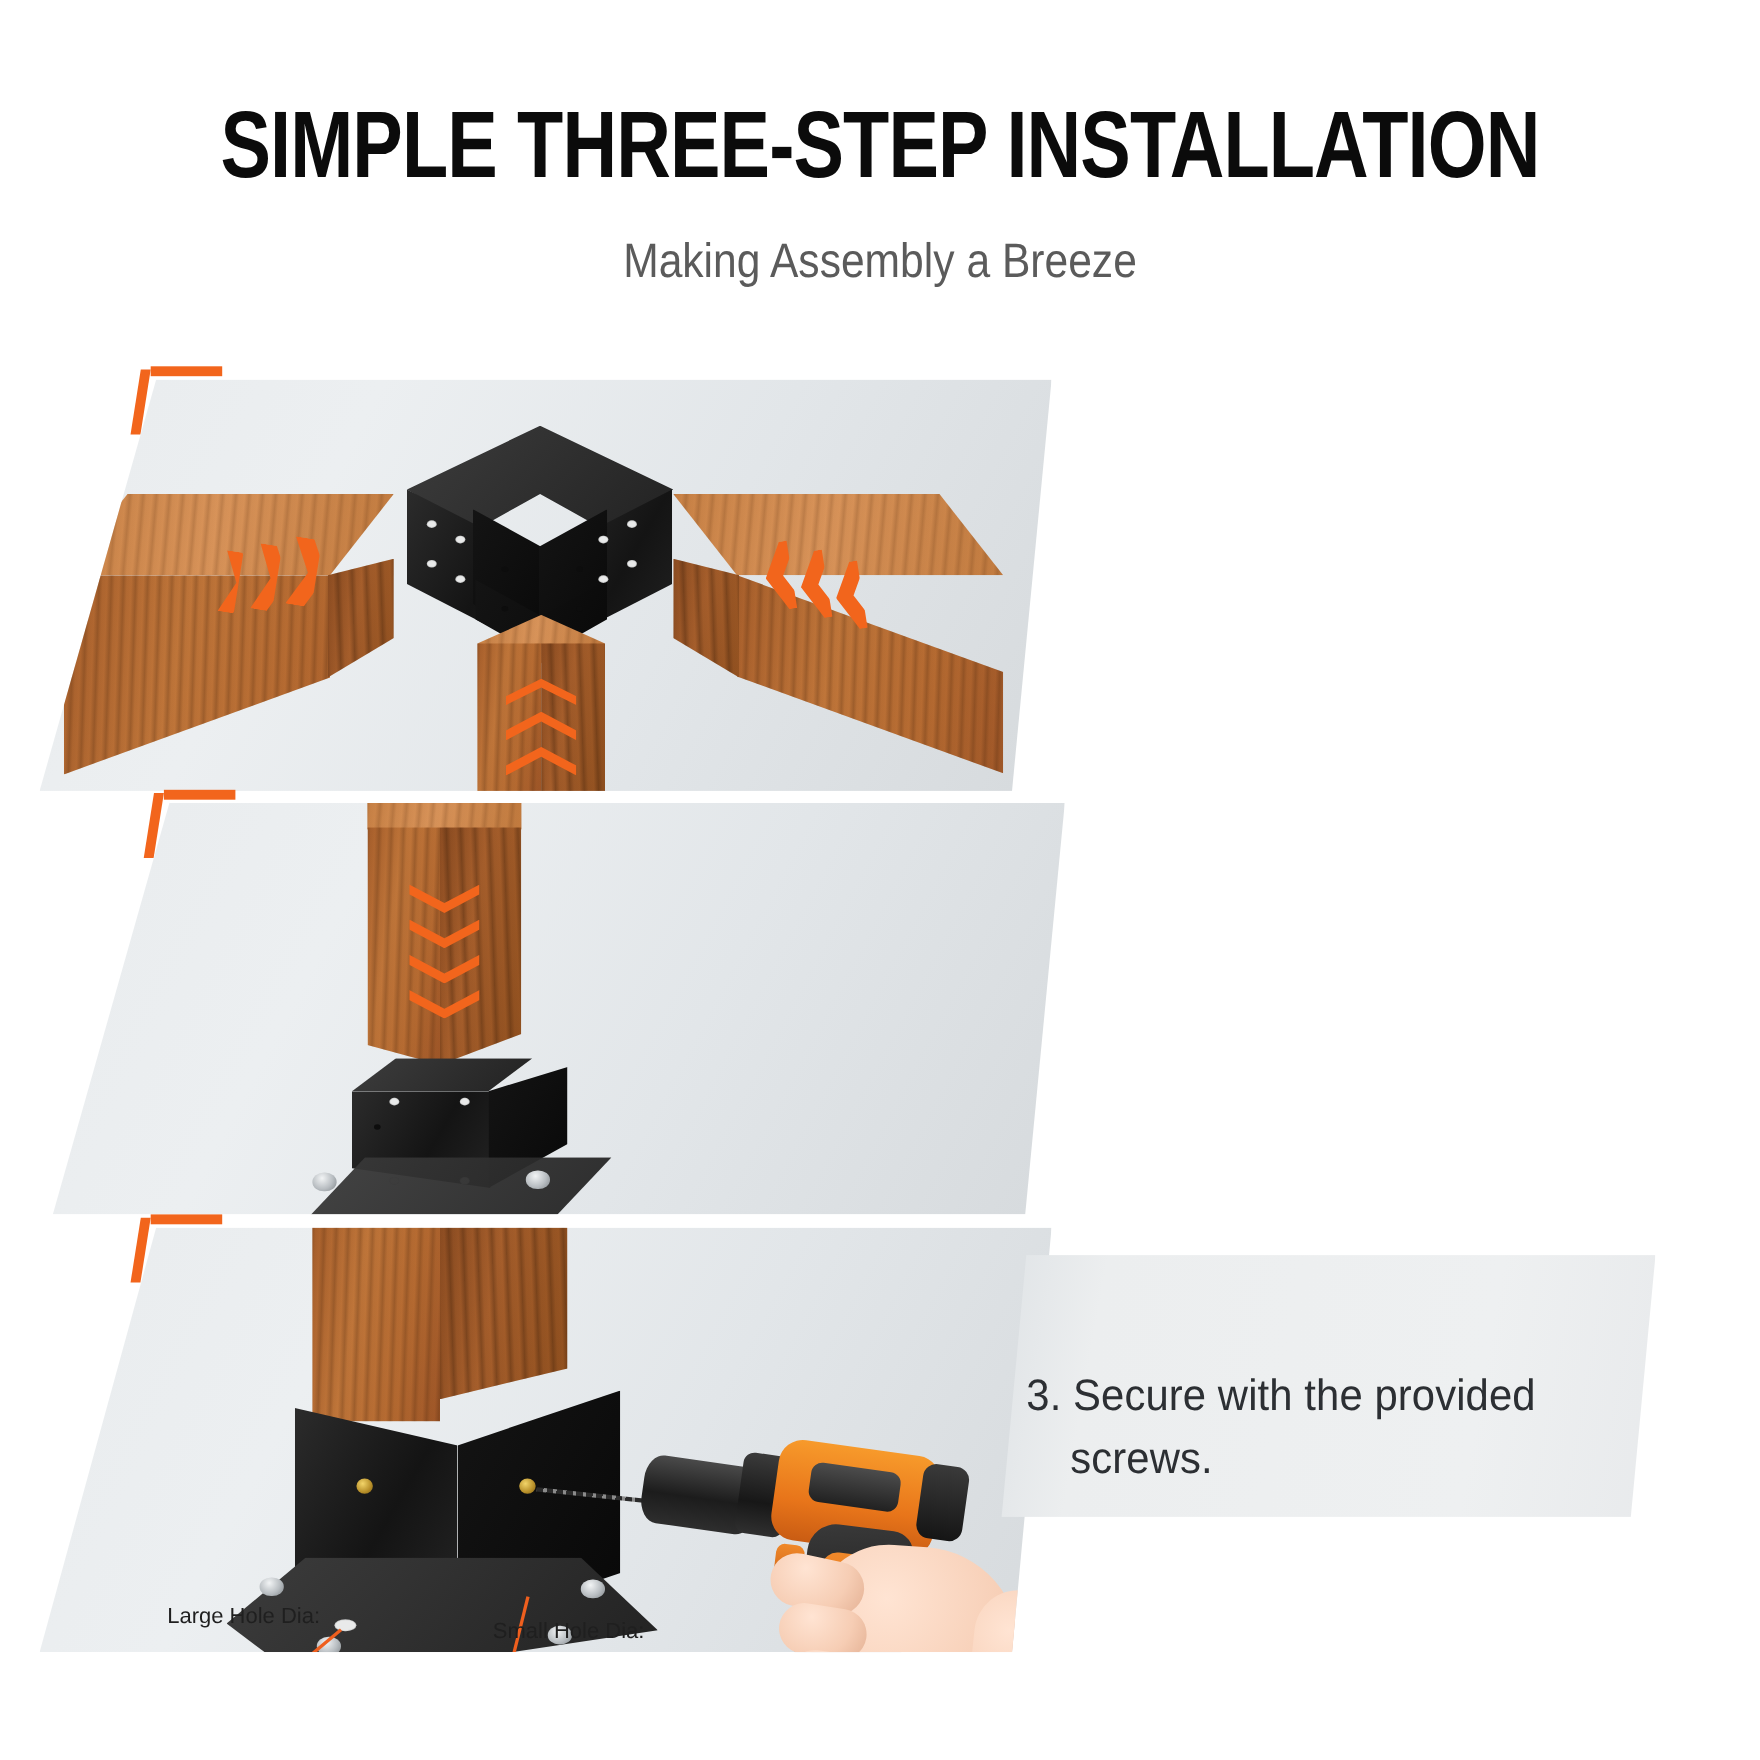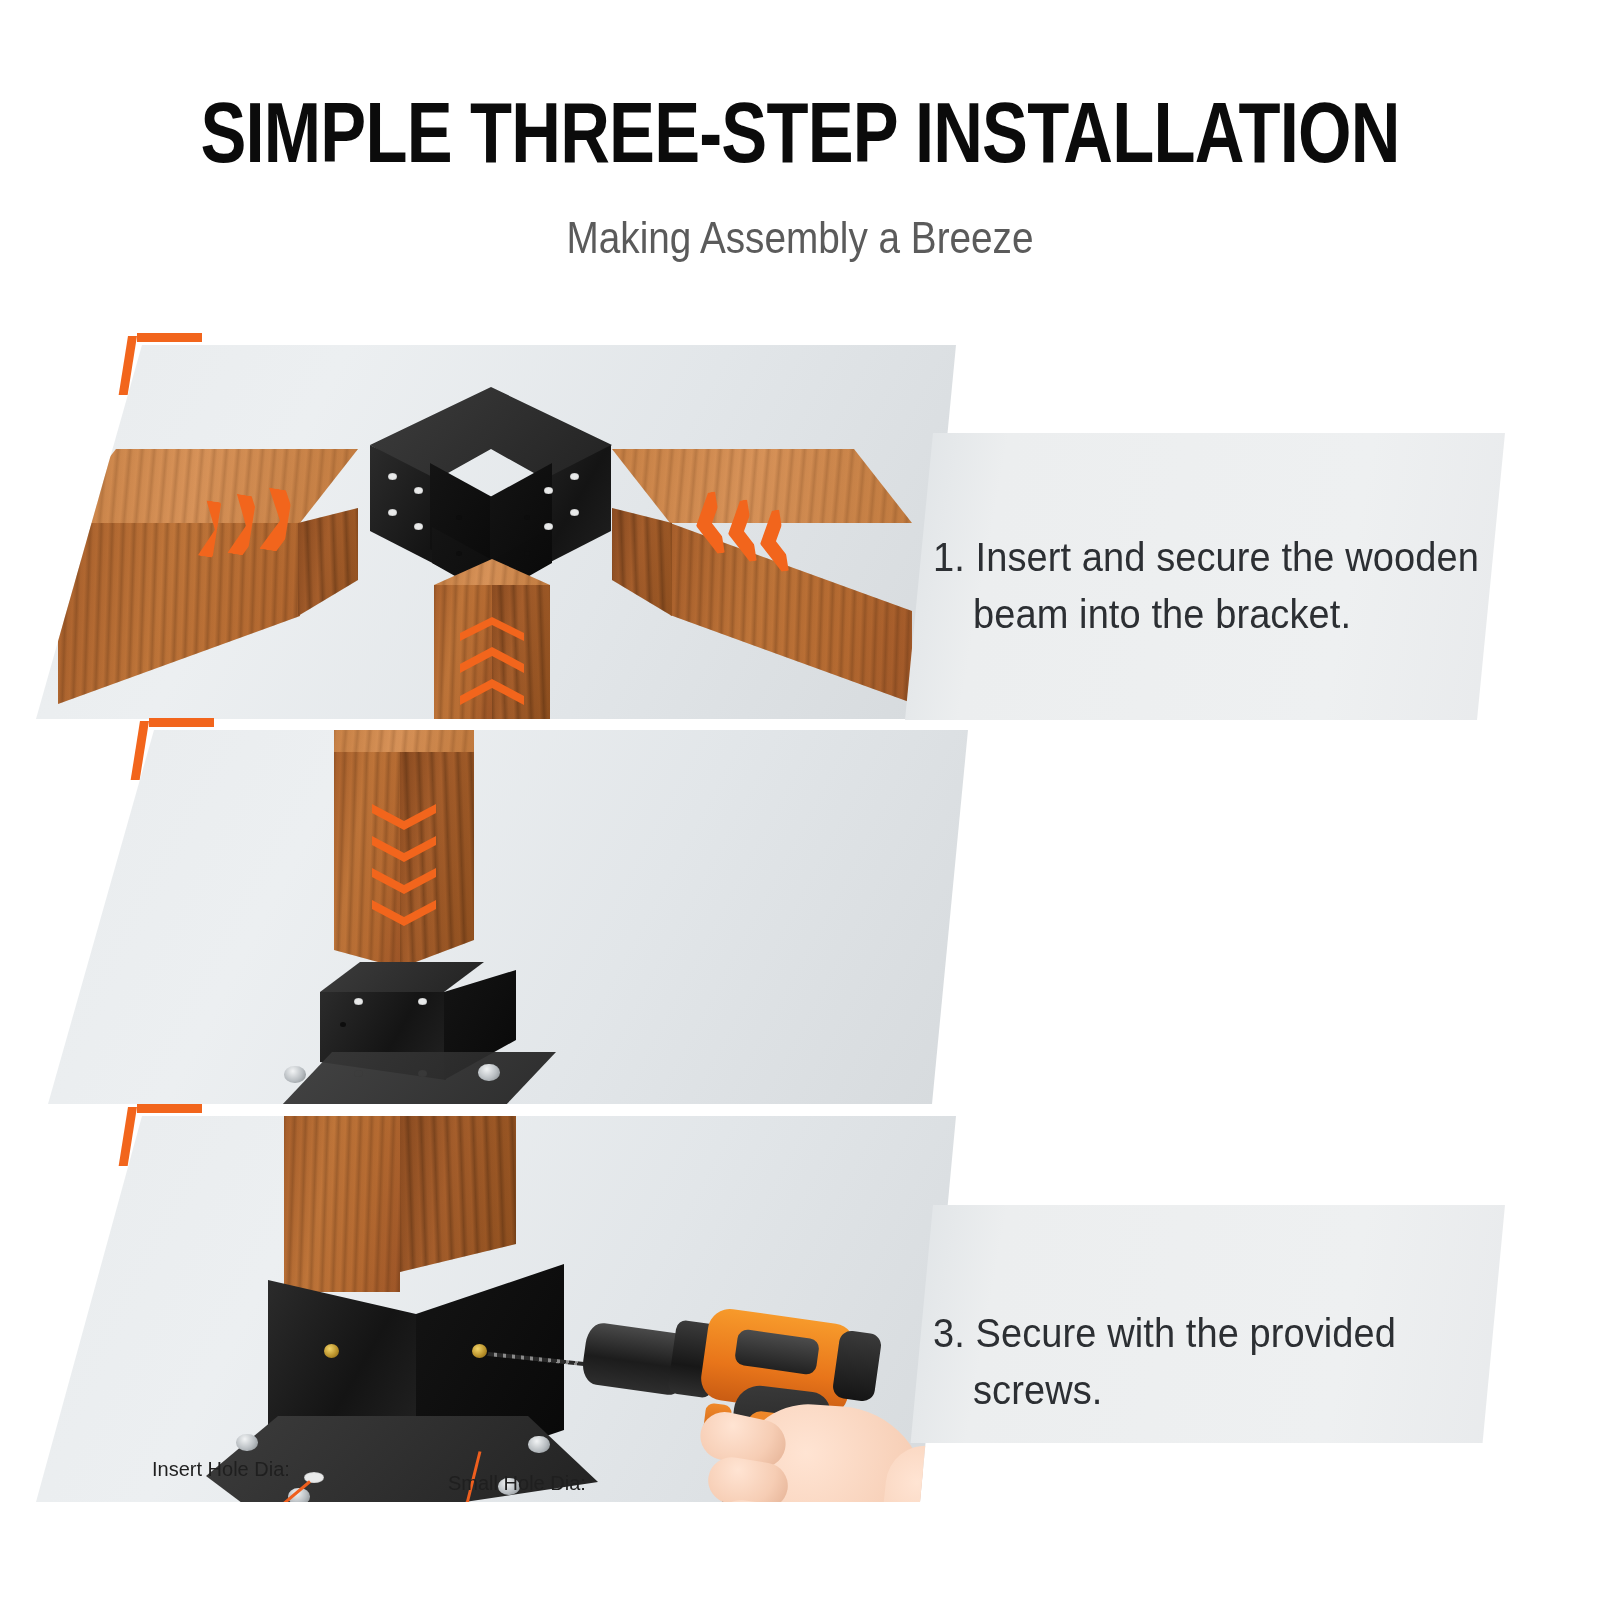--- a/index.html
+++ b/index.html
@@ -137,24 +137,20 @@
 
       <div class="shape wood-l" style="left:398px;top:214px;width:116px;height:44px;clip-path:polygon(58px 0,116px 26px,58px 44px,0 26px);"></div>
       <div class="shape wood" style="left:398px;top:240px;width:58px;height:134px;"></div>
       <div class="shape wood-d" style="left:456px;top:240px;width:58px;height:134px;"></div>
       <div class="chev" style="left:424px;top:272px;width:64px;height:24px;clip-path:polygon(32px 0,64px 16px,64px 24px,32px 8px,0 24px,0 16px);"></div>
       <div class="chev" style="left:424px;top:302px;width:64px;height:26px;clip-path:polygon(32px 0,64px 17px,64px 26px,32px 9px,0 26px,0 17px);"></div>
       <div class="chev" style="left:424px;top:334px;width:64px;height:26px;clip-path:polygon(32px 0,64px 17px,64px 26px,32px 9px,0 26px,0 17px);"></div>
     </div>
   </div>
 
-  <div class="txt-panel" style="left:905px;top:433px;width:600px;height:287px;clip-path:polygon(28px 0,600px 0,572px 287px,0 287px);">
-    <span class="step-text" style="left:28px;top:96px;">1. Insert and secure the wooden</span>
-    <span class="step-text" style="left:68px;top:153px;">beam into the bracket.</span>
-  </div>
 
   <div class="corner" style="left:140px;top:718px;">
     <i class="h"></i>
       <i class="v"></i>
   </div>
 
   <div class="img-panel" style="left:48px;top:730px;width:920px;height:374px;clip-path:polygon(106px 0, 920px 0, 884px 374px, 0 374px);">
     <div class="art">
 
       <div class="shape wood-l" style="left:286px;top:-2px;width:140px;height:26px;"></div>
@@ -230,30 +226,30 @@
                   background:linear-gradient(180deg,#f0892a,#c85d14);transform:rotate(7deg);"></div>
 
       <div class="drill-part skin" style="left:700px;top:290px;width:190px;height:196px;border-radius:70px 90px 80px 60px;transform:rotate(4deg);"></div>
       <div class="drill-part skin" style="left:664px;top:300px;width:86px;height:48px;border-radius:26px;transform:rotate(12deg);"></div>
       <div class="drill-part skin" style="left:672px;top:344px;width:80px;height:46px;border-radius:24px;transform:rotate(9deg);"></div>
       <div class="drill-part skin" style="left:682px;top:386px;width:74px;height:44px;border-radius:22px;transform:rotate(7deg);"></div>
       <div class="drill-part skin" style="left:846px;top:330px;width:90px;height:150px;border-radius:40px;transform:rotate(6deg);"></div>
 
       <div class="leader" style="left:274px;top:364px;width:106px;transform:rotate(140deg);"></div>
       <div class="anno" style="left:116px;top:286px;">
-        <div>Insert Hole Dia:</div>
+        <div>Large Hole Dia:</div>
         
       </div>
 
       <div class="leader" style="left:444px;top:334px;width:120px;transform:rotate(104deg);"></div>
       <div class="anno" style="left:412px;top:300px;">
         <div>Small Hole Dia:</div>
         
       </div>
     </div>
   </div>
 
-  <div class="txt-panel" style="left:905px;top:1205px;width:600px;height:238px;clip-path:polygon(28px 0,600px 0,572px 297px,0 297px);">
+  <div class="txt-panel" style="left:905px;top:1141px;width:600px;height:238px;clip-path:polygon(28px 0,600px 0,572px 297px,0 297px);">
     <span class="step-text" style="left:28px;top:100px;">3. Secure with the provided</span>
     <span class="step-text" style="left:68px;top:157px;">screws.</span>
   </div>
 
 </div>
 
 </body></html>

